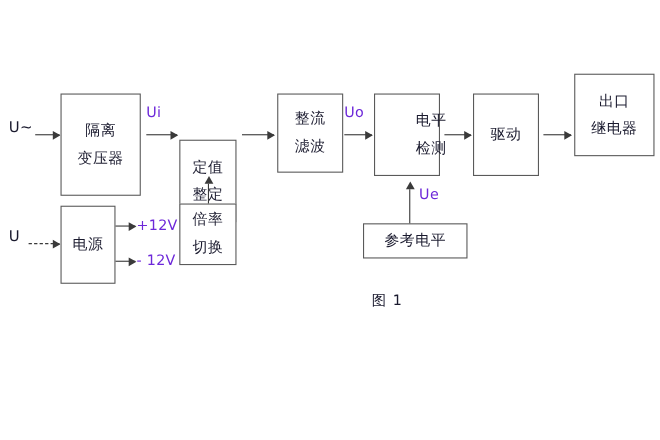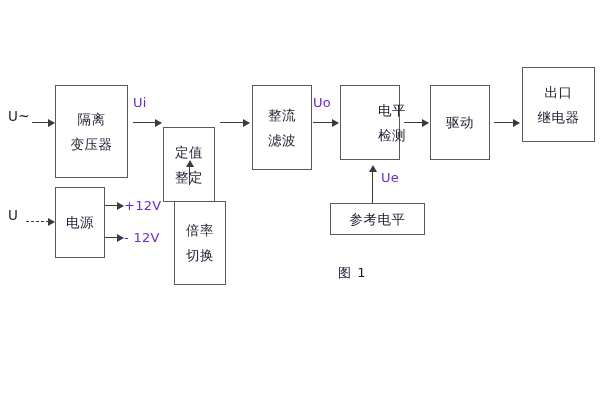--- a/index.html
+++ b/index.html
@@ -112,21 +112,21 @@
   <div class="label-sig" style="left:133px; top:95px;">Ui</div>
   <div class="arrow-h" style="left:133px; top:122px; width:28px;"></div>
 
   <div class="block" style="left:163px; top:85px; width:52px; height:75px;margin-top:42px;">
     <span class="ln">定值</span>
     <span class="ln">整定</span>
   </div>
 
   <div class="arrow-h" style="left:220px; top:122px; width:29px;"></div>
 
-  <div class="block" style="left:252px; top:85px; width:60px; height:85px;">
+  <div class="block" style="left:252px; top:85px; width:60px; height:72px;">
     <span class="ln">整流</span>
     <span class="ln">滤波</span>
   </div>
 
   <div class="label-sig" style="left:313px; top:95px;">Uo</div>
   <div class="arrow-h" style="left:313px; top:122px; width:25px;"></div>
 
   <div class="block" style="left:340px; top:85px; width:60px; height:75px;padding-left:44px;">
     <span class="ln">电平</span>
     <span class="ln">检测</span>
@@ -152,21 +152,21 @@
   <div class="block" style="left:55px; top:187px; width:50px; height:71px;">
     <span class="ln">电源</span>
   </div>
 
   <div class="arrow-h" style="left:105px; top:205px; width:18px;"></div>
   <div class="label-sig" style="left:124px; top:198px;">+12V</div>
 
   <div class="arrow-h" style="left:105px; top:237px; width:18px;"></div>
   <div class="label-sig" style="left:124px; top:230px;">- 12V</div>
 
-  <div class="block" style="left:163px; top:201px; width:52px; height:84px;margin-left:11px;">
+  <div class="block" style="left:163px; top:185px; width:52px; height:56px;">
     <span class="ln">倍率</span>
     <span class="ln">切换</span>
   </div>
 
   <div class="arrow-v" style="left:189px; top:167px; height:18px;"></div>
 
   <div class="block" style="left:330px; top:203px; width:95px; height:32px;">
     <span class="ln">参考电平</span>
   </div>
 

